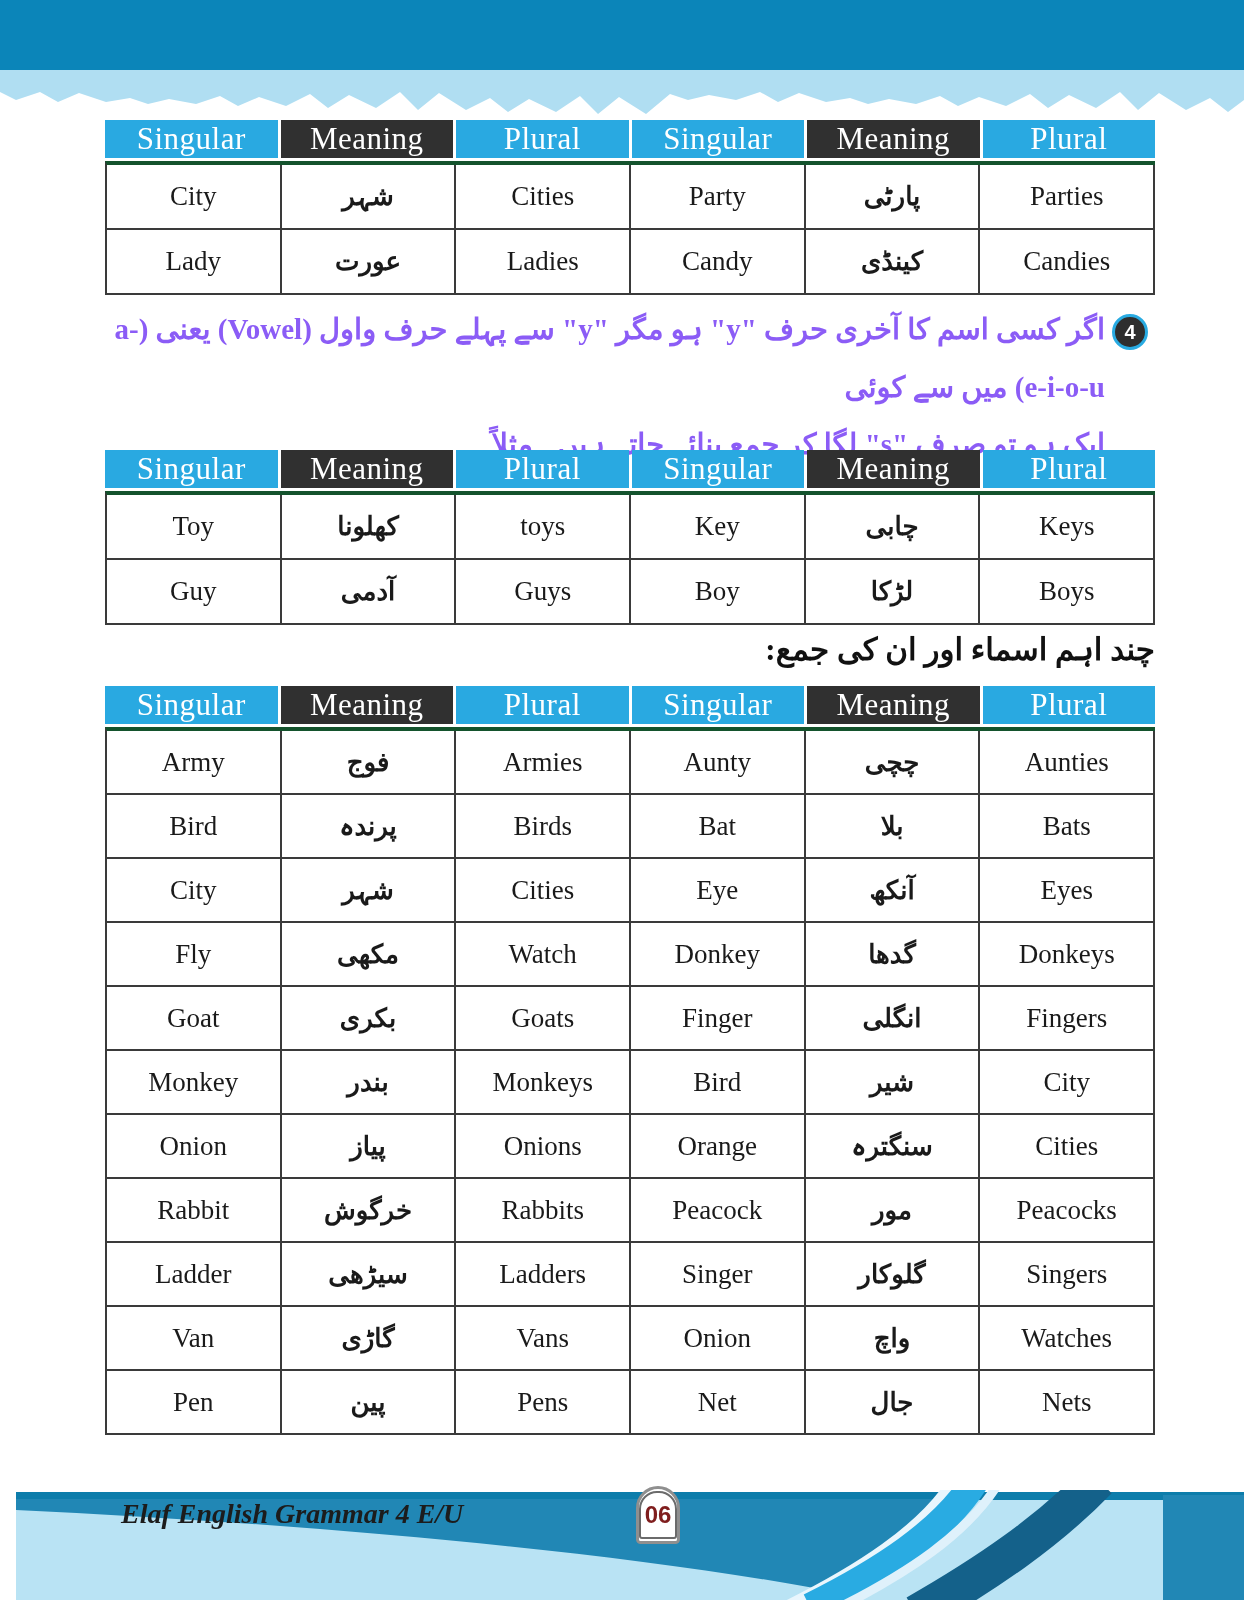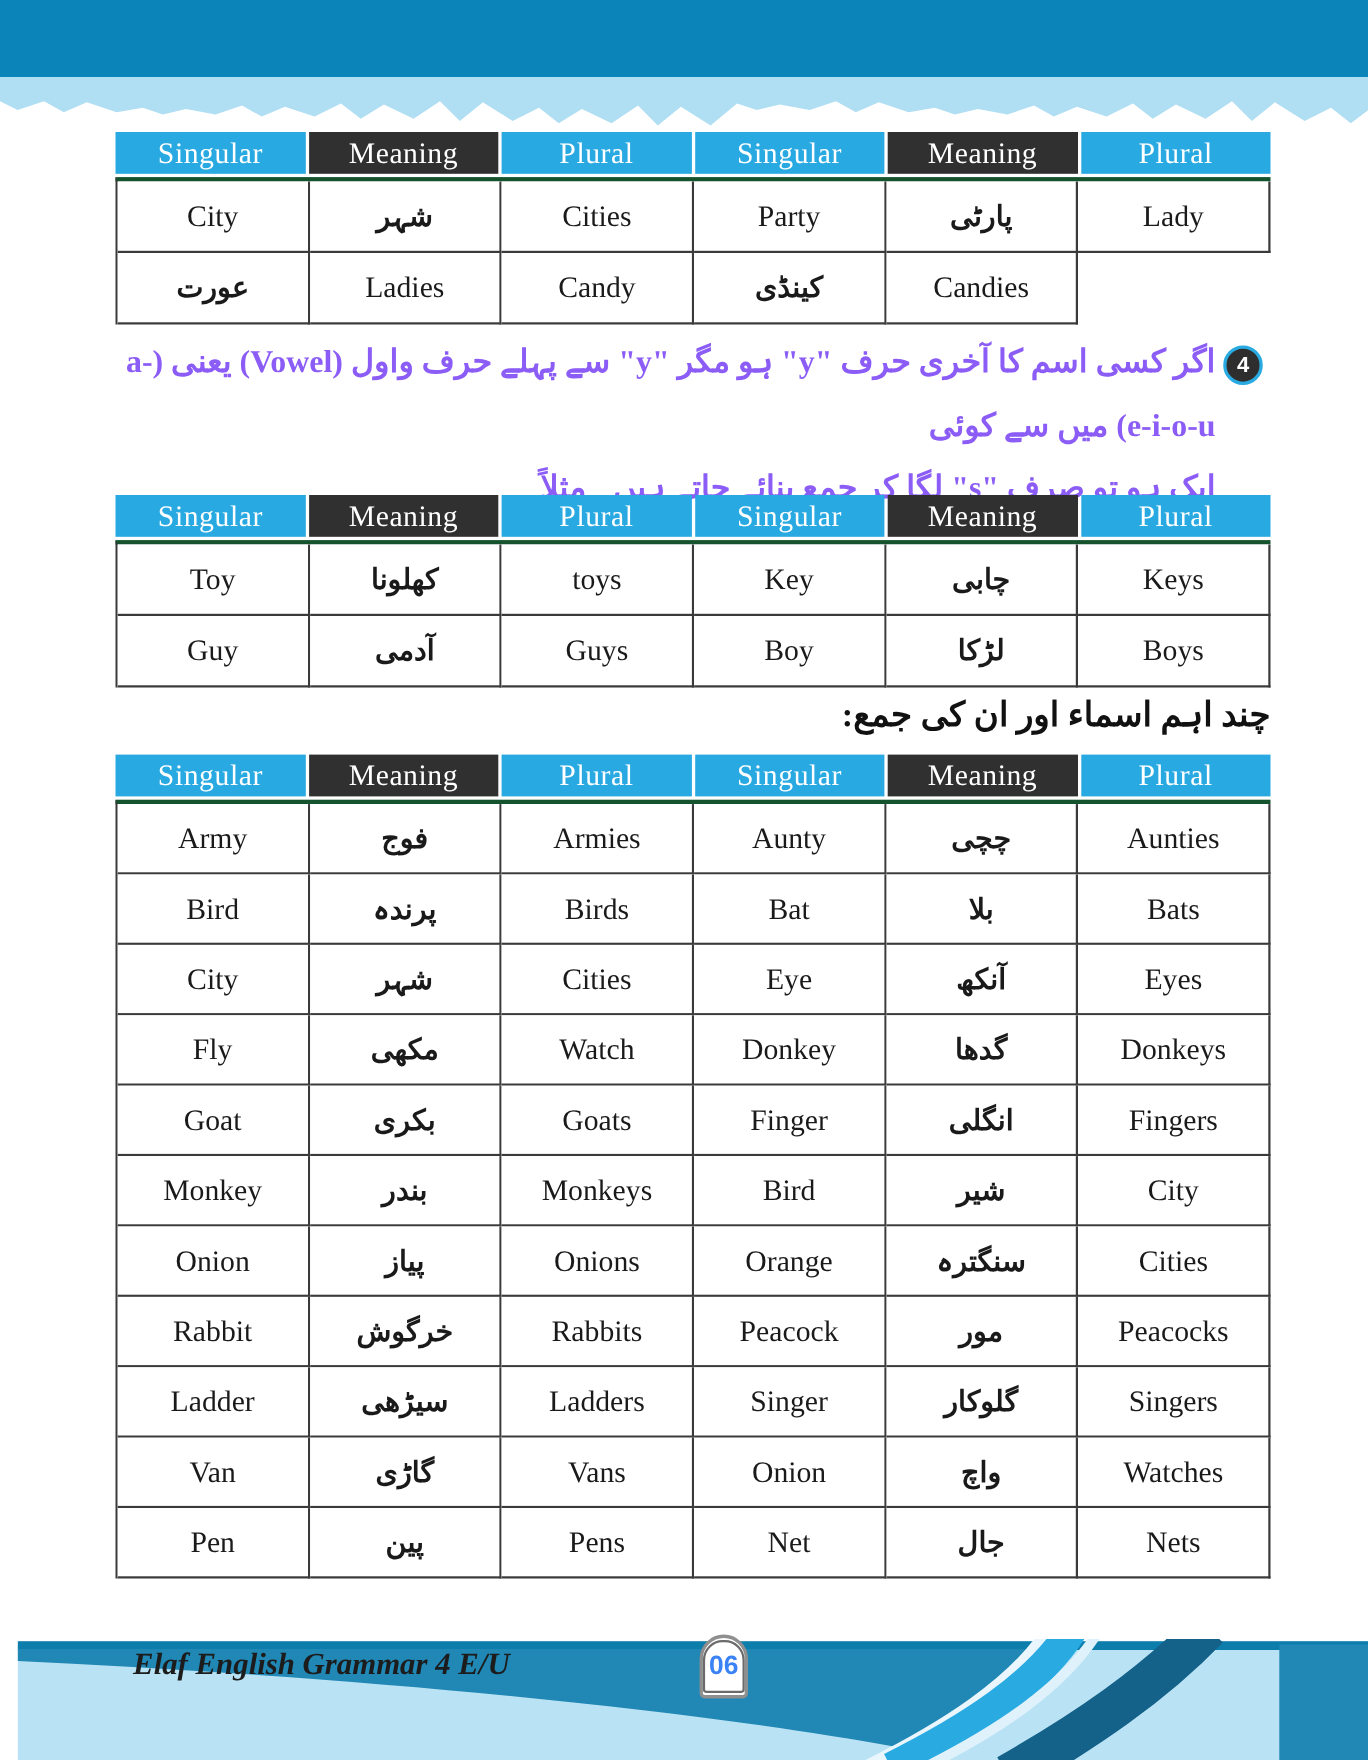--- a/index.html
+++ b/index.html
@@ -10,21 +10,21 @@
   .top-band{position:absolute;left:0;top:0;width:1244px;height:70px;background:#0b85b9;}
   .torn-svg{position:absolute;left:0;top:70px;width:1244px;height:50px;display:block;}
 
   
   .tbl{position:absolute;left:105px;width:1050px;}
   .tbl1{top:120px;}
   .tbl2{top:450px;}
   .tbl3{top:686px;}
   .tblhead{display:grid;grid-template-columns:repeat(6,1fr);gap:3px;height:38px;margin-bottom:3px;}
   .hd{background:#29a9e1;color:#ffffff;display:flex;align-items:center;justify-content:center;
-      font-size:27px;letter-spacing:.5px;}
+      font-size:31px;letter-spacing:.5px;}
   .hd.mean{background:#303030;}
   .tblbody{display:grid;grid-template-columns:repeat(6,1fr);border-top:4px solid #14532d;border-left:2px solid #3a3a3a;}
   .cell{border-right:2px solid #3a3a3a;border-bottom:2px solid #3a3a3a;
         display:flex;align-items:center;justify-content:center;color:#1a1a1a;background:#ffffff;}
   .cell.en{font-size:27px;}
   .cell.ur{font-size:26px;font-weight:bold;direction:rtl;}
   .tbl1 .cell,.tbl2 .cell{height:63px;}
   .tbl3 .cell{height:62px;}
 
   
@@ -42,21 +42,21 @@
   
   .footer{position:absolute;left:16px;top:1490px;width:1244px;height:110px;}
   .footer-svg{position:absolute;left:0;top:0;width:1244px;height:110px;display:block;}
   .footer-title{position:absolute;left:105px;top:8px;font-size:28px;font-weight:bold;font-style:italic;
           color:#1c1c1c;white-space:nowrap;}
   .page-badge{position:absolute;left:620px;top:-4px;width:44px;height:58px;background:#ffffff;
           border:3px solid #8f8f8f;border-radius:24px 24px 5px 5px;box-sizing:border-box;
           display:flex;align-items:center;justify-content:center;}
   .page-badge-inner{width:34px;height:44px;border:2px solid #6b6b6b;border-radius:18px 18px 3px 3px;
           display:flex;align-items:center;justify-content:center;
-          font-family:"Liberation Sans",sans-serif;font-size:24px;font-weight:bold;color:#3b82f6;}
+          font-family:"Liberation Sans",sans-serif;font-size:24px;font-weight:bold;color:#7f1d1d;}
 </style>
 </head>
 <body>
 
 <div class="page">
 
   <div class="top-band"></div>
   <svg class="torn-svg" viewBox="0 0 1244 50" preserveAspectRatio="none">
     <path id="tornPath" fill="#b0def2" d="M0,0 H1244 L1244,30 L1228,42 L1210,28 L1186,40 L1159,23 L1138,40 L1120,22 L1096,38 L1069,25 L1048,38 L1030,24 L1006,36 L979,27 L958,36 L940,26 L916,34 L889,29 L868,34 L850,28 L826,32 L799,23 L778,32 L760,22 L736,30 L709,25 L688,30 L670,24 L646,44 L619,27 L598,44 L580,26 L556,42 L529,29 L508,42 L490,28 L466,40 L439,23 L418,40 L400,22 L376,38 L349,25 L328,38 L310,24 L286,36 L259,27 L238,36 L220,26 L196,34 L169,29 L148,34 L130,28 L106,32 L79,23 L58,32 L40,22 L16,30 L0,22 L0,26 Z"></path>
   </svg>
@@ -69,20 +69,21 @@
         <div class="hd">Singular</div>
         <div class="hd mean">Meaning</div>
         <div class="hd">Plural</div>
       </div>
       <div class="tblbody">
         <div class="cell en">City</div>
         <div class="cell ur" dir="rtl">شہر</div>
         <div class="cell en">Cities</div>
         <div class="cell en">Party</div>
         <div class="cell ur" dir="rtl">پارٹی</div>
+        <div class="cell en">Parties</div>
         <div class="cell en">Lady</div>
         <div class="cell ur" dir="rtl">عورت</div>
         <div class="cell en">Ladies</div>
         <div class="cell en">Candy</div>
         <div class="cell ur" dir="rtl">کینڈی</div>
         <div class="cell en">Candies</div>
       </div>
     </div>
 
   <div class="note">

